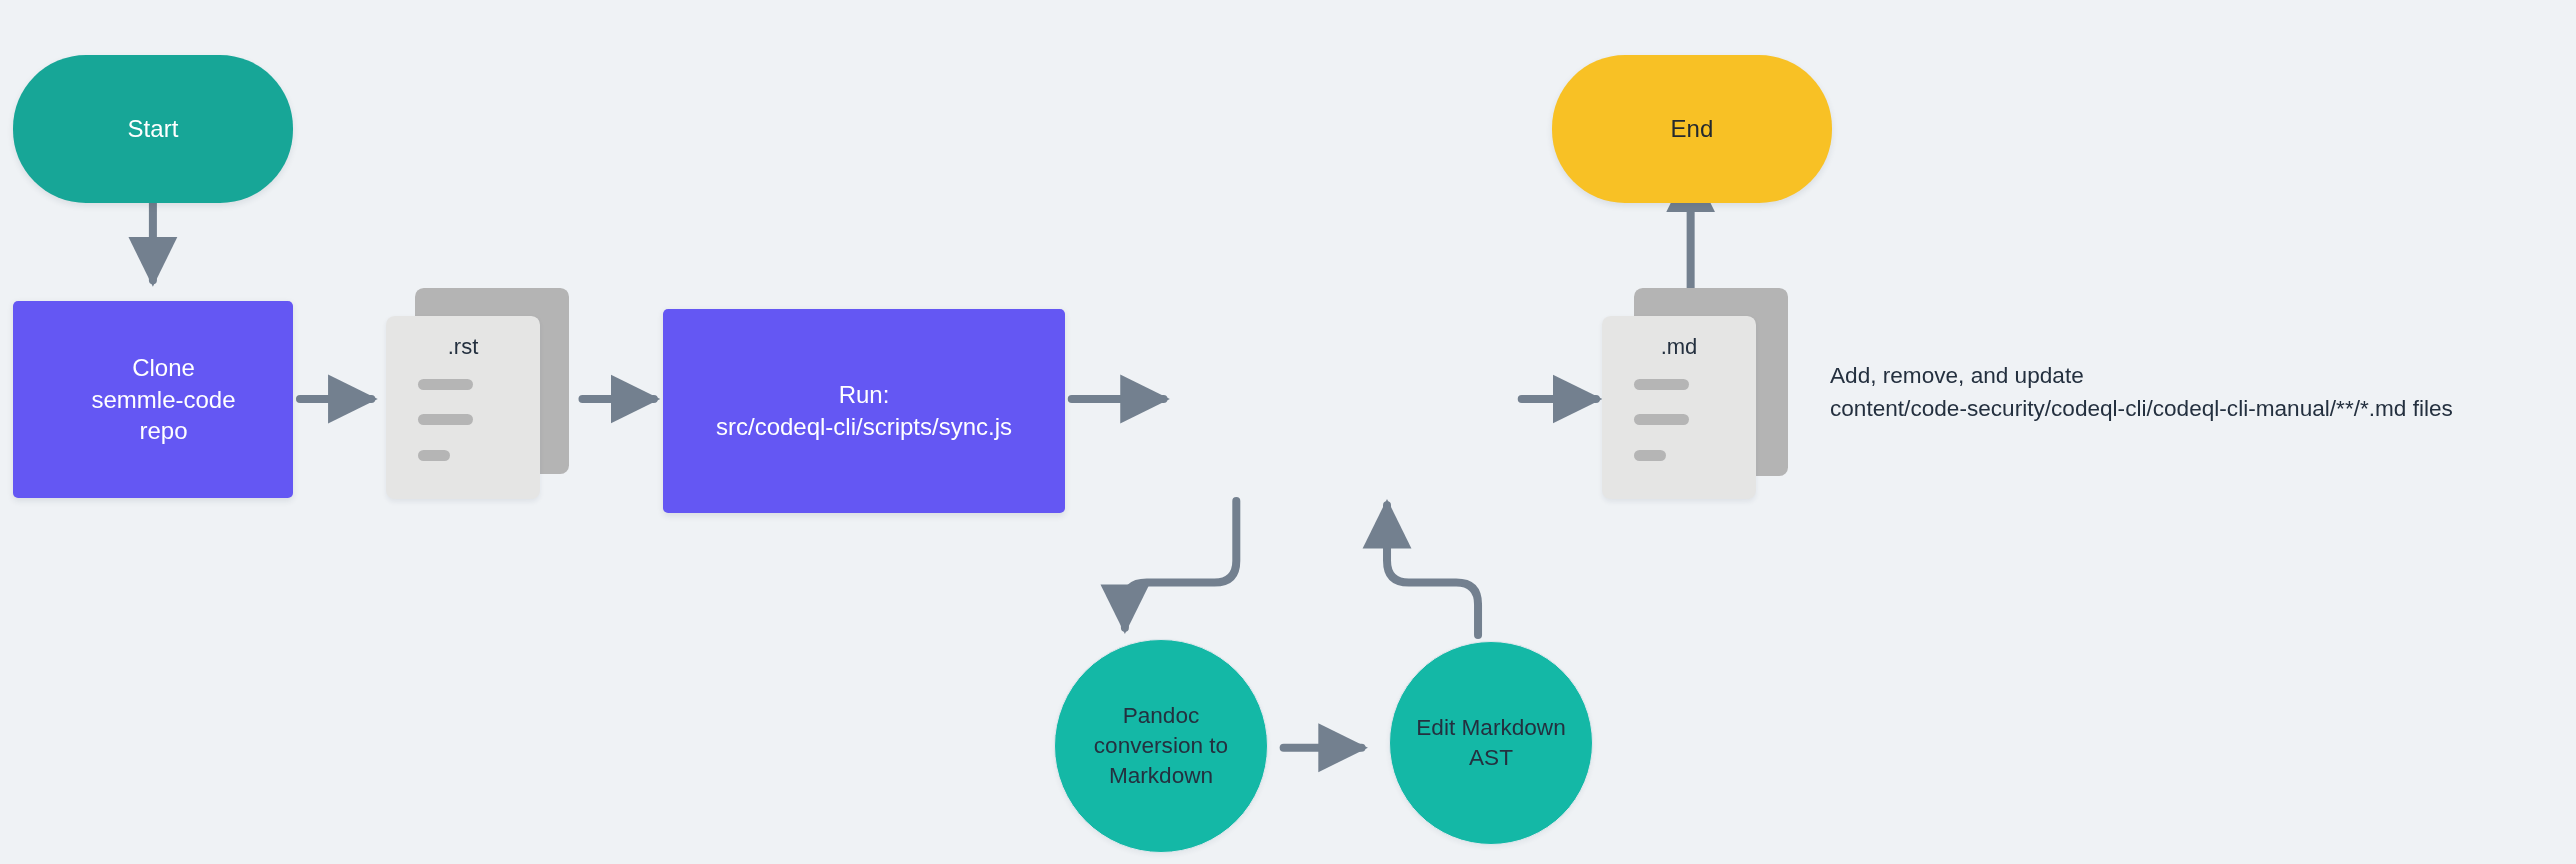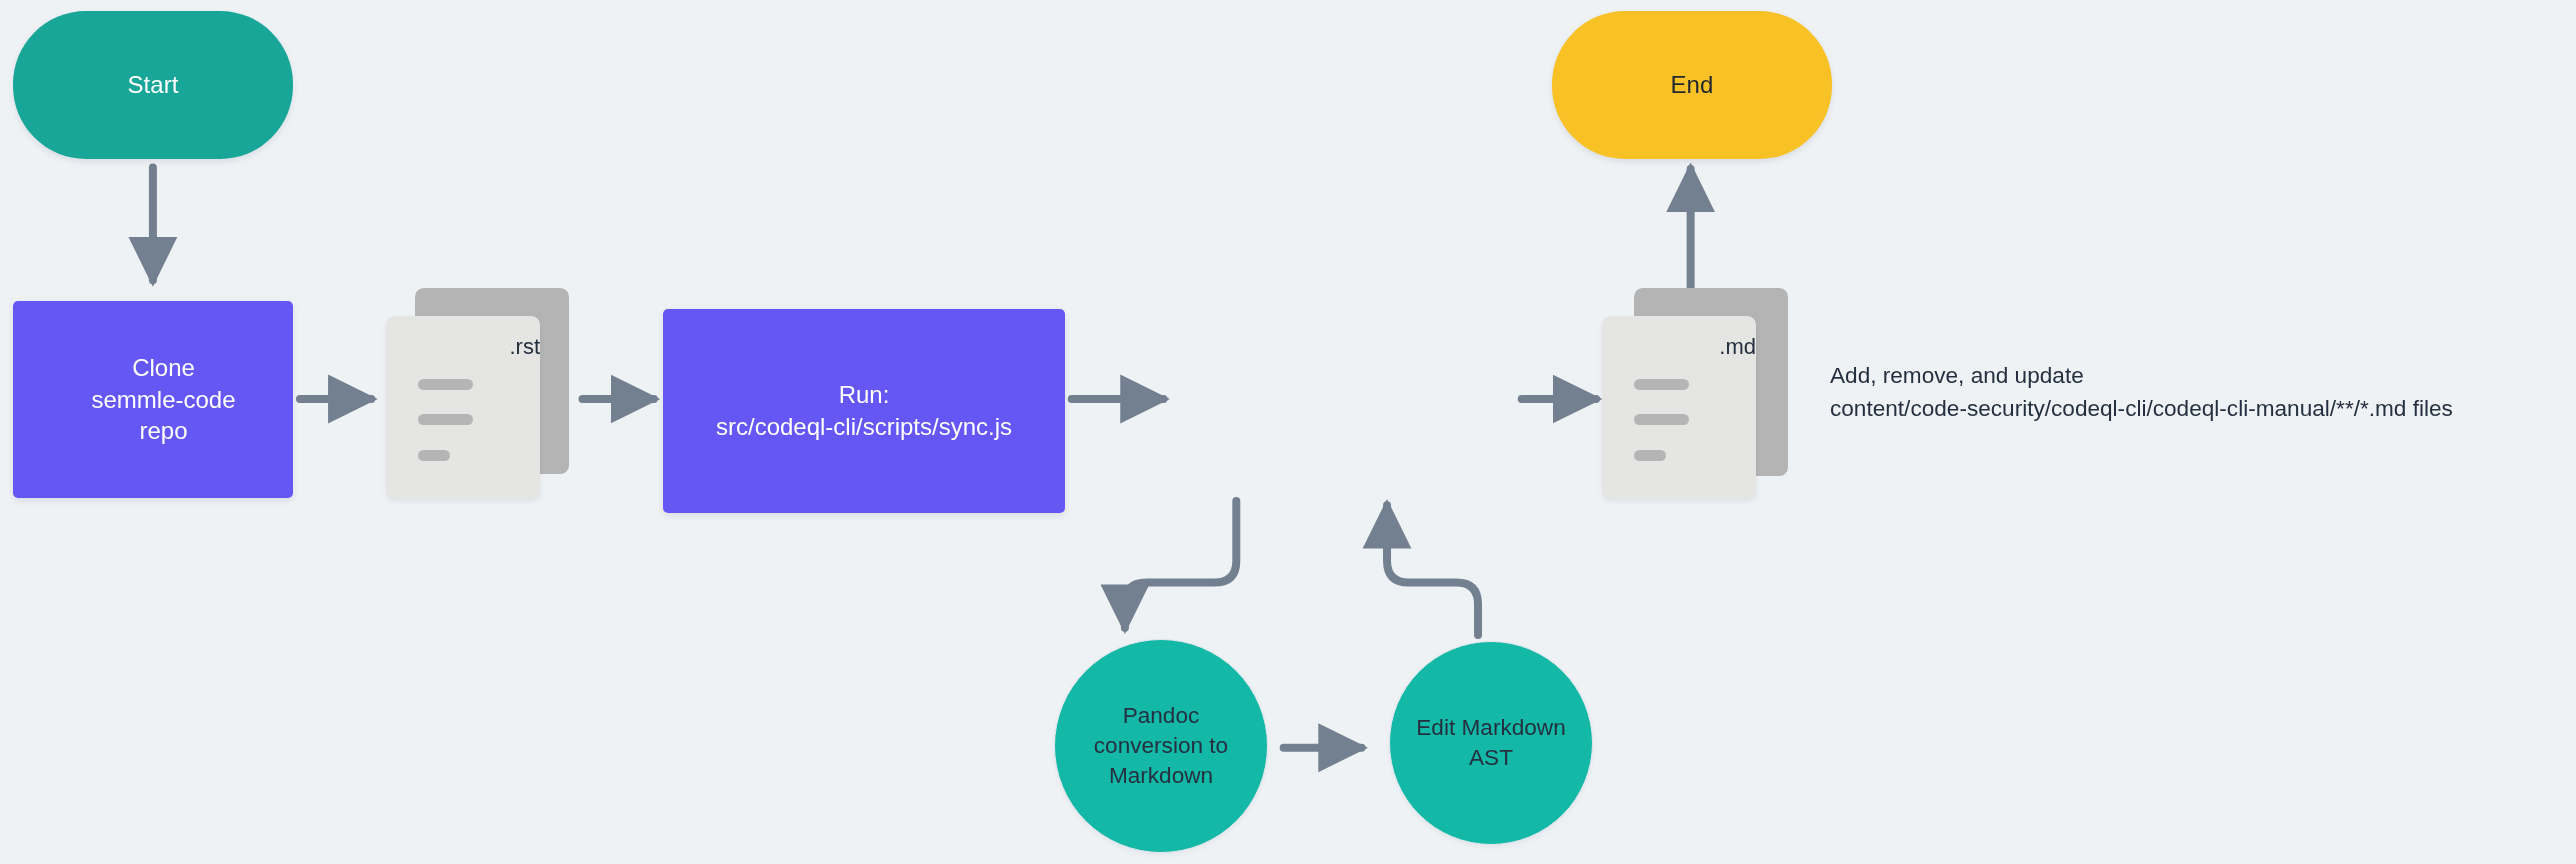--- a/index.html
+++ b/index.html
@@ -35,20 +35,21 @@
     align-items: center;
     justify-content: center;
     text-align: center;
     line-height: 1.32;
   }
 
   
   .pill {
     border-radius: 73px;
     box-shadow: 0 2.9px 6.6px rgba(30,45,65,0.10);
+    margin-top: 44px;
   }
   .pill .node-label {
     font-size: 24px;
     letter-spacing: 0.1px;
   }
   .pill.start { background: #17a697; color: #ffffff; }
   .pill.end   { background: #f8c125; color: #24292f; }
 
   
   .box {
@@ -87,21 +88,21 @@
   }
   .doc-front {
     background: #e5e5e4;
     box-shadow: 0 2.2px 5.1px rgba(30,45,65,0.07);
   }
   .doc-title {
     position: absolute;
     font-size: 22px;
     color: #24303f;
     width: 100%;
-    text-align: right;
+    text-align: center;
     top: 17.5px;
     left: 0;
   }
   .doc-line {
     position: absolute;
     height: 11px;
     border-radius: 5.8px;
     background: #b5b5b5;
   }
 

